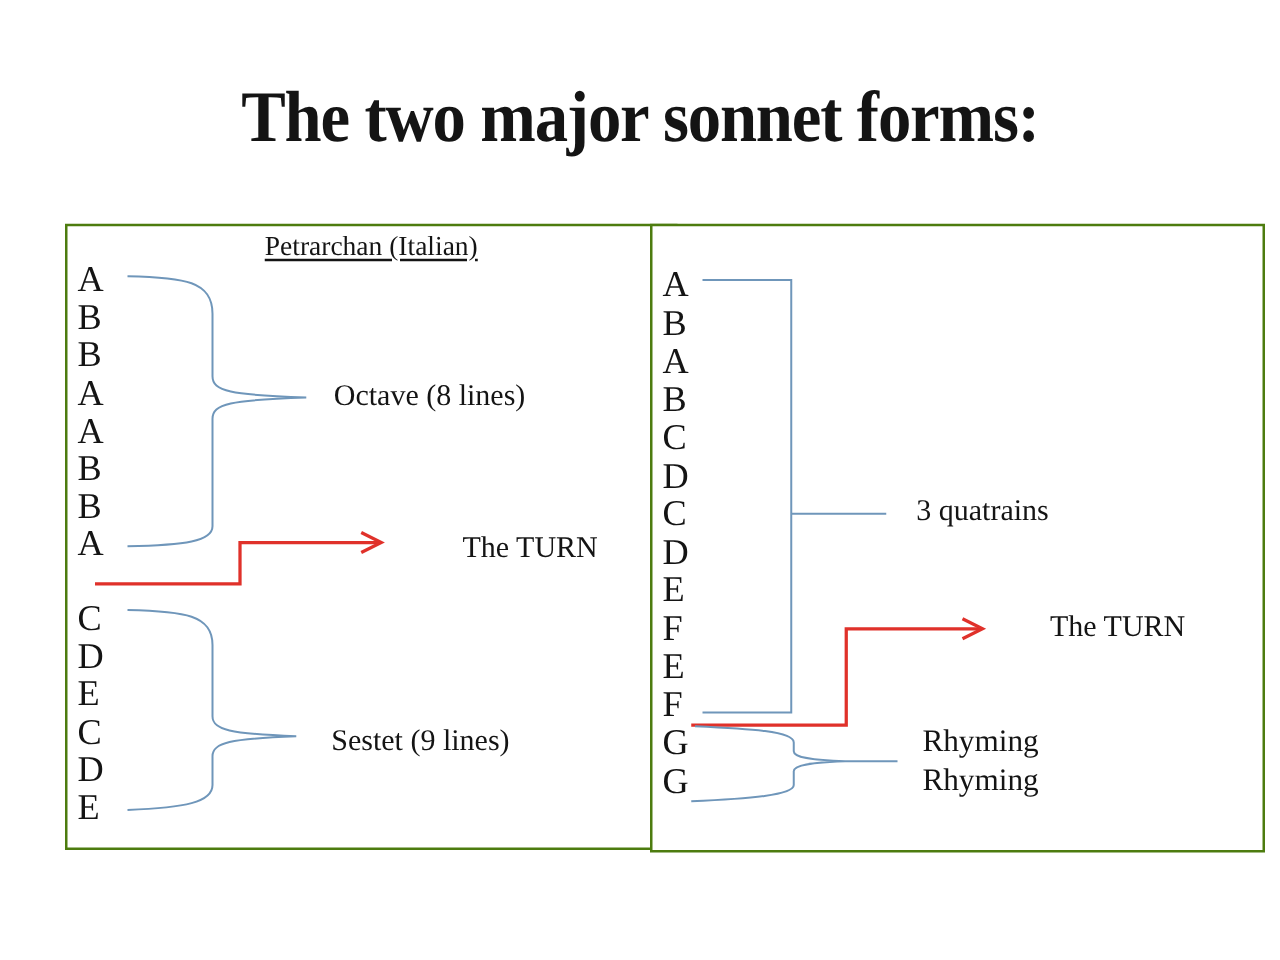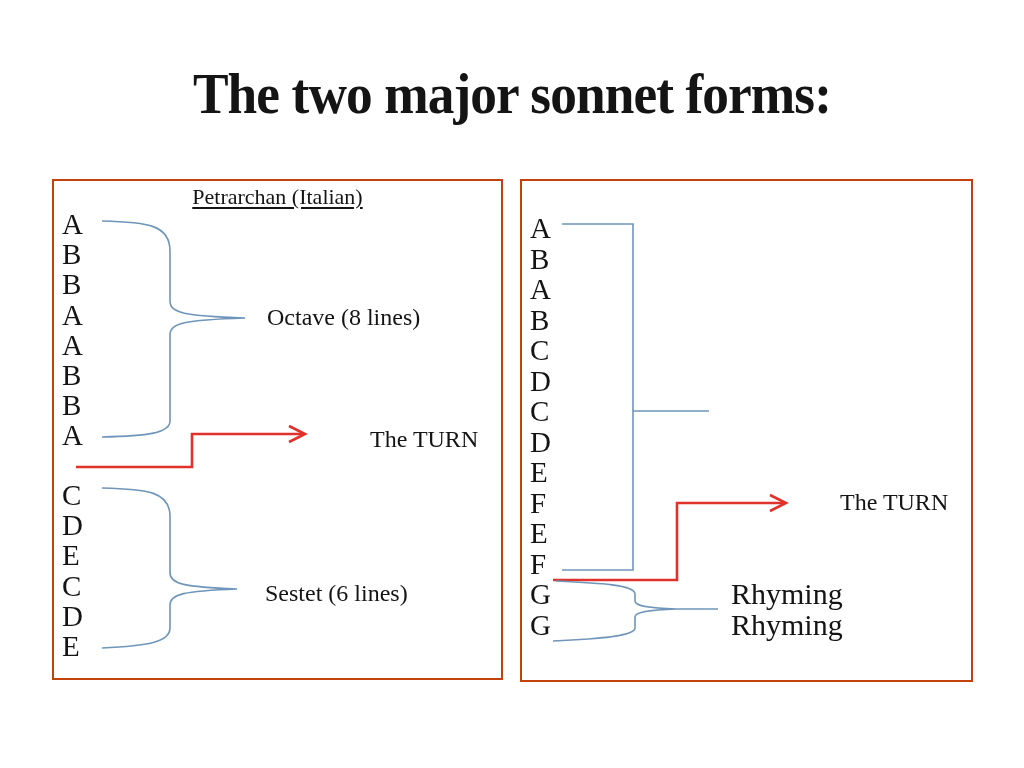--- a/index.html
+++ b/index.html
@@ -11,21 +11,21 @@
   .slide{position:absolute;inset:0;width:1024px;height:768px;font-family:Liberation Serif, serif;}
 
   .title{
     position:absolute;left:0;top:60px;width:1024px;
     text-align:center;font-size:58px;font-weight:700;
     letter-spacing:-1px;transform:scaleX(0.92);
     color:#141414;white-space:nowrap;
   }
 
   .panel{
-    position:absolute;border:2px solid #c2410c;background:#ffffff;
+    position:absolute;border:2px solid #4d7c0f;background:#ffffff;padding-left:39px;
   }
   .panel-left{left:52px;top:179px;width:447px;height:497px;}
   .panel-right{left:520px;top:179px;width:449px;height:499px;}
 
   .panel-header{
     position:absolute;top:3px;left:0;width:100%;text-align:center;
     font-size:22px;text-decoration:underline;text-underline-offset:3px;
     color:#141414;white-space:nowrap;
   }
 
@@ -34,21 +34,21 @@
   }
   .letter-col.rt{line-height:30.5px;}
   .letter-col div{height:inherit;}
 
   .lbl{
     position:absolute;font-size:24px;color:#141414;white-space:nowrap;
     transform:translateY(-52%);
   }
   .couplet{
     position:absolute;left:731px;top:578px;width:100px;
-    font-size:30px;line-height:31px;text-align:center;color:#141414;
+    font-size:25px;line-height:31px;text-align:right;color:#141414;
   }
 
   svg.overlay{position:absolute;inset:0;pointer-events:none;}
 </style>
 </head>
 <body>
 
 <div class="slide">
 
   <div class="title">The two major sonnet forms:</div>
@@ -108,20 +108,21 @@
 
     <polyline points="553,580 677,580 677,503 784,503" fill="none" stroke-width="2.6" stroke="#e0312a"></polyline>
     <polyline points="770,495 786,503 770,511" fill="none" stroke-width="2.6" stroke="#e0312a"></polyline>
 
     <path d="M556,581 C600,583 635,585 635,594 L635,601 C635,606 648,608 676,609 C648,610 635,612 635,617 L635,628 C635,636 600,639 553,641" fill="none" stroke-width="1.6" stroke="#6f96ba"></path>
     <line x1="676" y1="609" x2="718" y2="609" stroke-width="1.6" stroke="#6f96ba"></line>
   </svg>
 
   <div class="lbl" style="left:267px;top:318px;">Octave (8 lines)</div>
   <div class="lbl" style="left:370px;top:440px;">The TURN</div>
-  <div class="lbl" style="left:265px;top:594px;">Sestet (6 lines)</div>
+  <div class="lbl" style="left:265px;top:594px;">Sestet (9 lines)</div>
+  <div class="lbl" style="left:733px;top:410px;">3 quatrains</div>
   <div class="lbl" style="left:840px;top:503px;">The TURN</div>
   <div class="couplet">
     <div>Rhyming</div>
     <div>Rhyming</div>
   </div>
 
 </div>
 
 </body></html>

